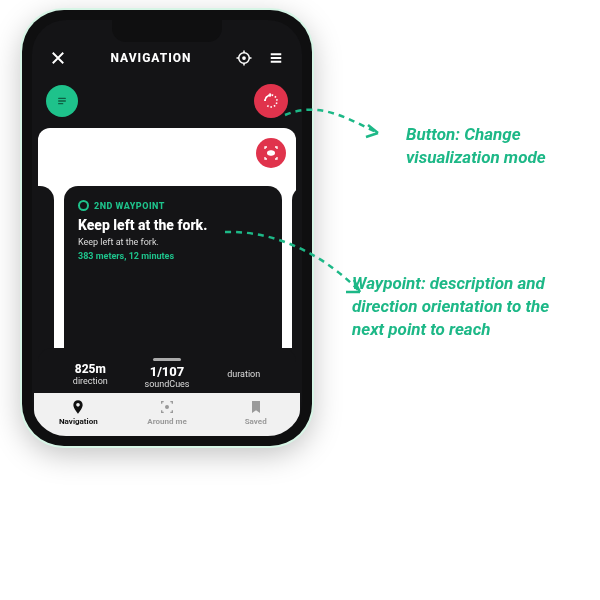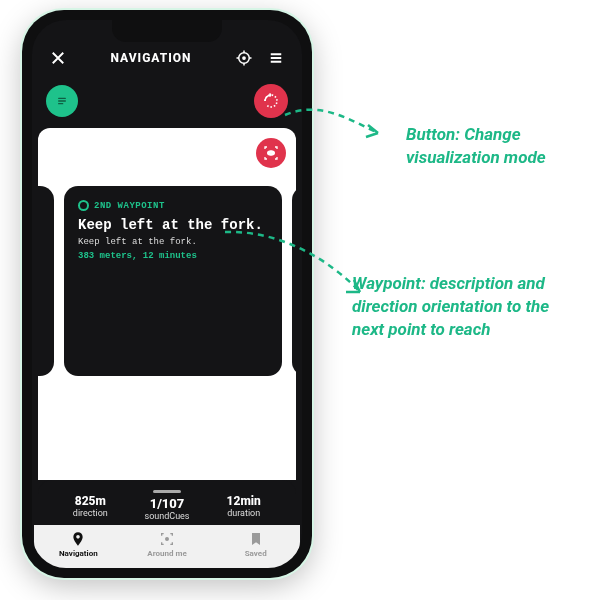--- a/index.html
+++ b/index.html
@@ -9,21 +9,21 @@
     width: 600px;
     height: 600px;
     position: relative;
     overflow: hidden;
   }
   .phone {
     position: absolute;
     left: 22px;
     top: 10px;
     width: 290px;
-    height: 568px;
+    height: 436px;
     border-radius: 42px;
     background: #0f0f10;
     box-shadow: 0 0 0 2px #d7f5e6, 0 8px 30px rgba(0,0,0,0.25);
     padding: 10px;
   }
   .screen {
     width: 100%;
     height: 100%;
     background: #141416;
     border-radius: 34px;
@@ -110,21 +110,20 @@
     top: 58px;
     left: -12px; right: -12px;
     display: flex;
     gap: 10px;
   }
   .card {
     background: #141416;
     border-radius: 14px;
     padding: 14px 14px 16px 14px;
     flex: 0 0 auto;
-    font-family: Liberation Mono, monospace;
   }
   .card.stub-left { width: 18px; height: 190px; border-radius: 0 14px 14px 0; }
   .card.main { width: 218px; height: 190px; }
   .card.stub-right { width: 22px; height: 190px; border-radius: 14px 0 0 14px; }
   .wp-label-row { display: flex; align-items: center; gap: 5px; margin-bottom: 6px; }
   .wp-ring {
     width: 11px; height: 11px; border-radius: 50%;
     border: 2px solid #1EC28B;
   }
   .wp-label {
@@ -254,21 +253,20 @@
       <div class="stat">
         <div class="big">825m</div>
         <div class="sub">direction</div>
       </div>
       <div class="stat mid">
         <div class="bar"></div>
         <div class="big" style="font-size:13px">1/107</div>
         <div class="sub">soundCues</div>
       </div>
       <div class="stat">
-        <div class="big">12min</div>
         <div class="sub">duration</div>
       </div>
     </div>
 
     <div class="tabbar">
       <div class="tab active">
         <svg viewBox="0 0 24 24" fill="#111">
             <path d="M12 2C8 2 5 5 5 9c0 5 7 13 7 13s7-8 7-13c0-4-3-7-7-7zm0 9.5A2.5 2.5 0 1 1 12 6a2.5 2.5 0 0 1 0 5.5z"></path>
           </svg>
         <span class="tl">Navigation</span>

